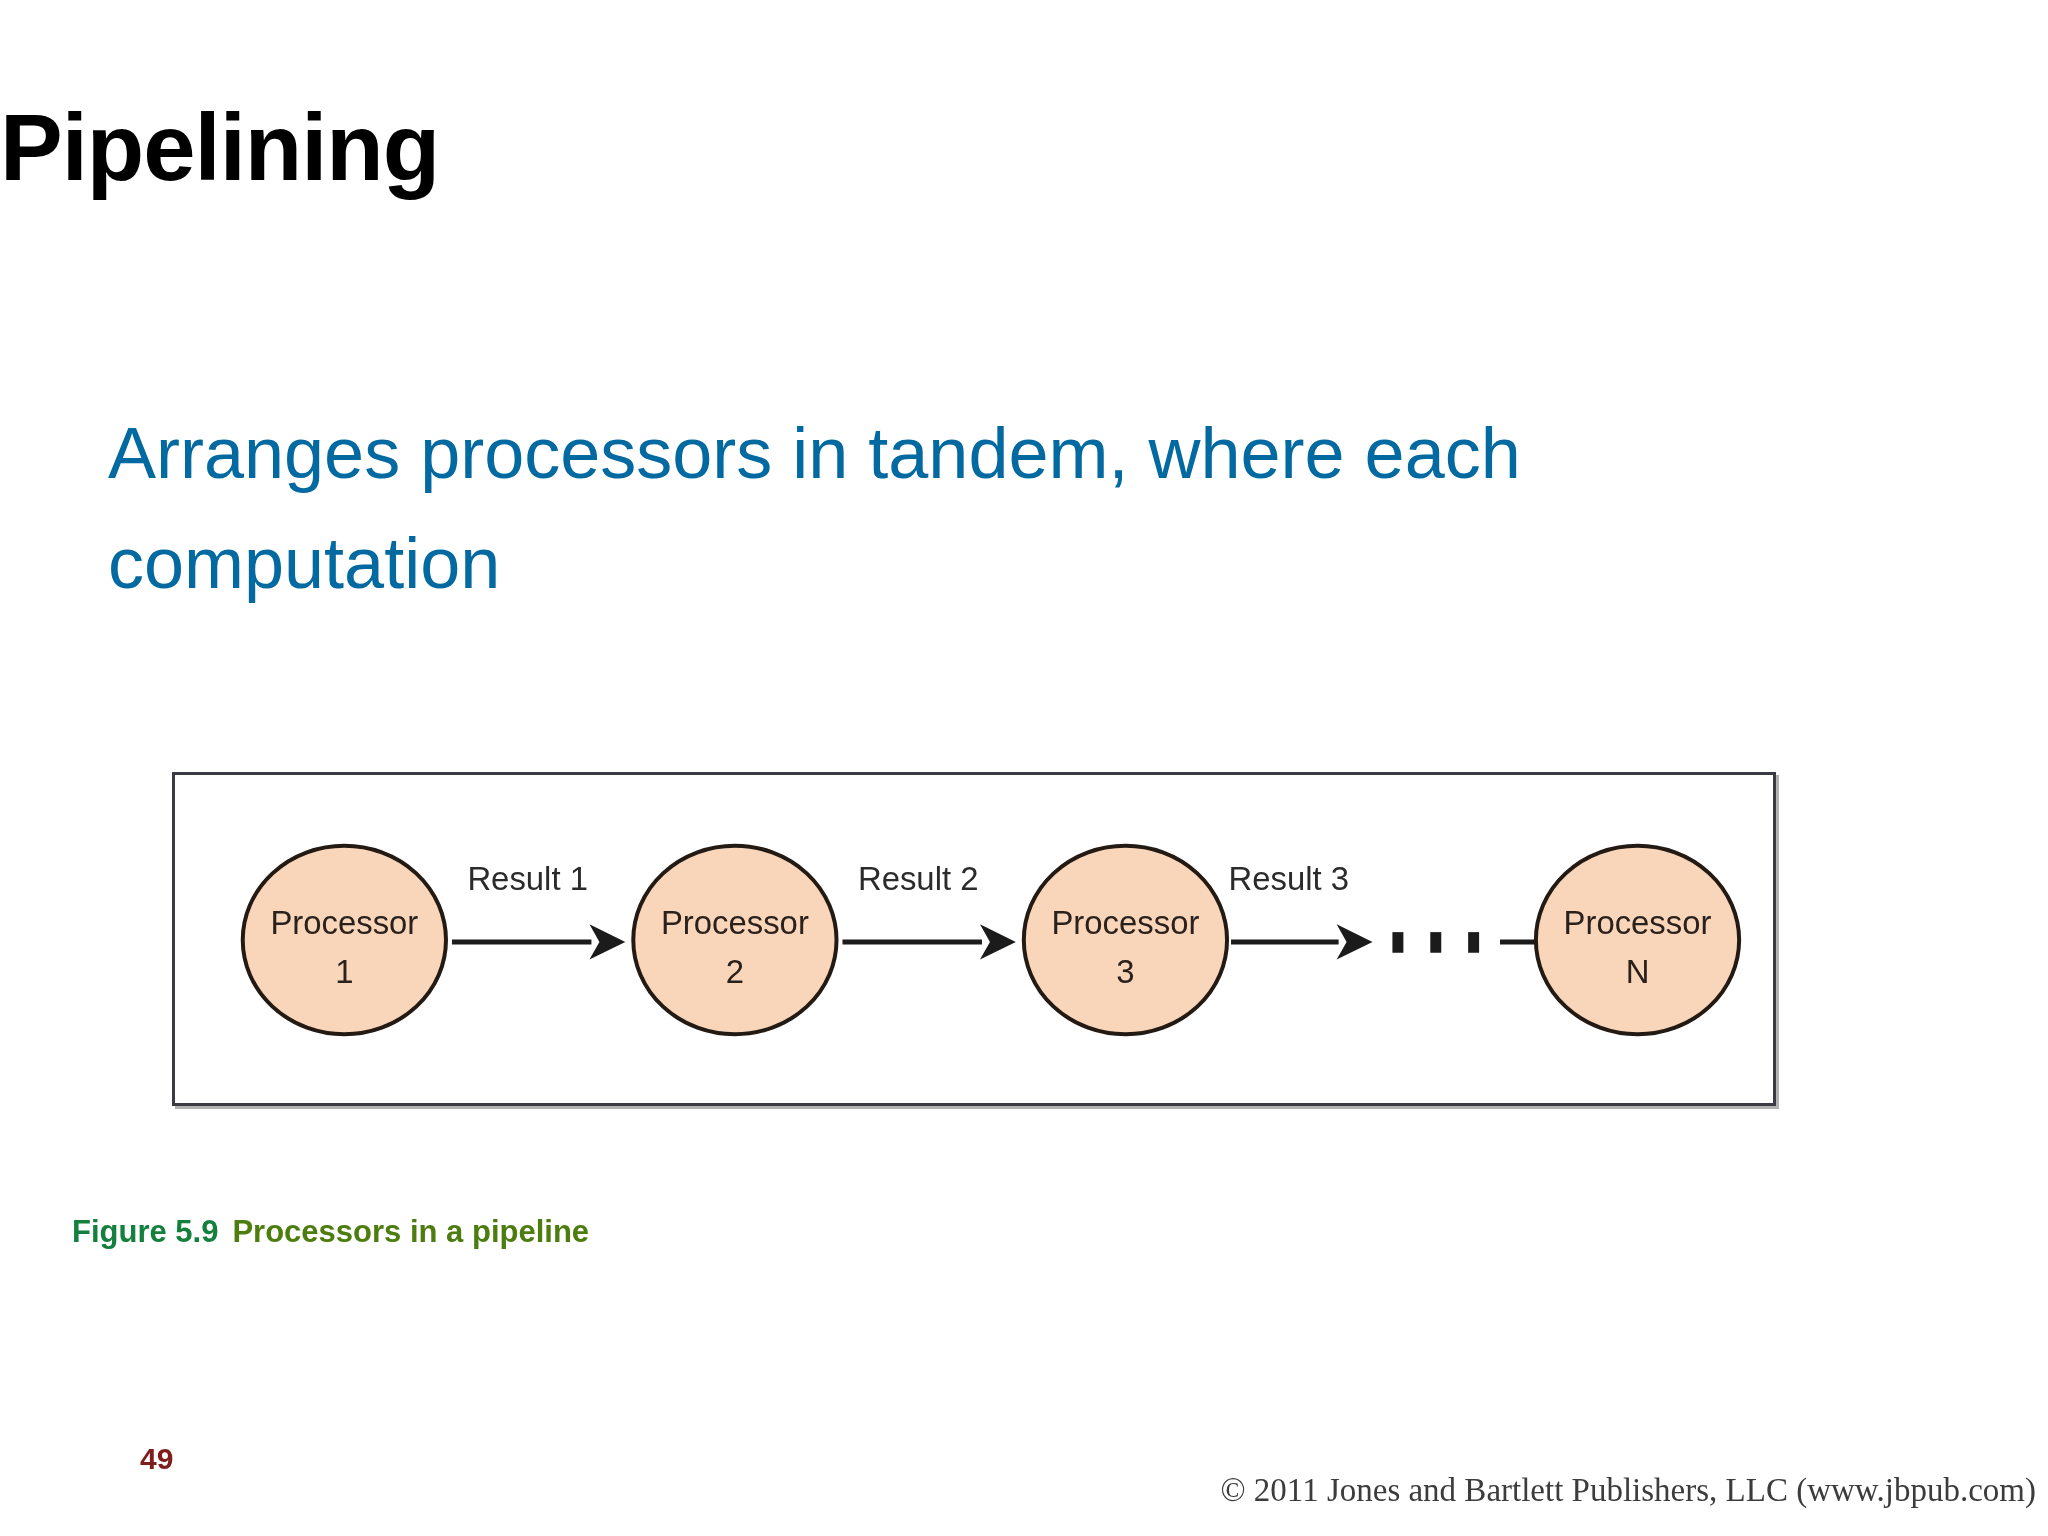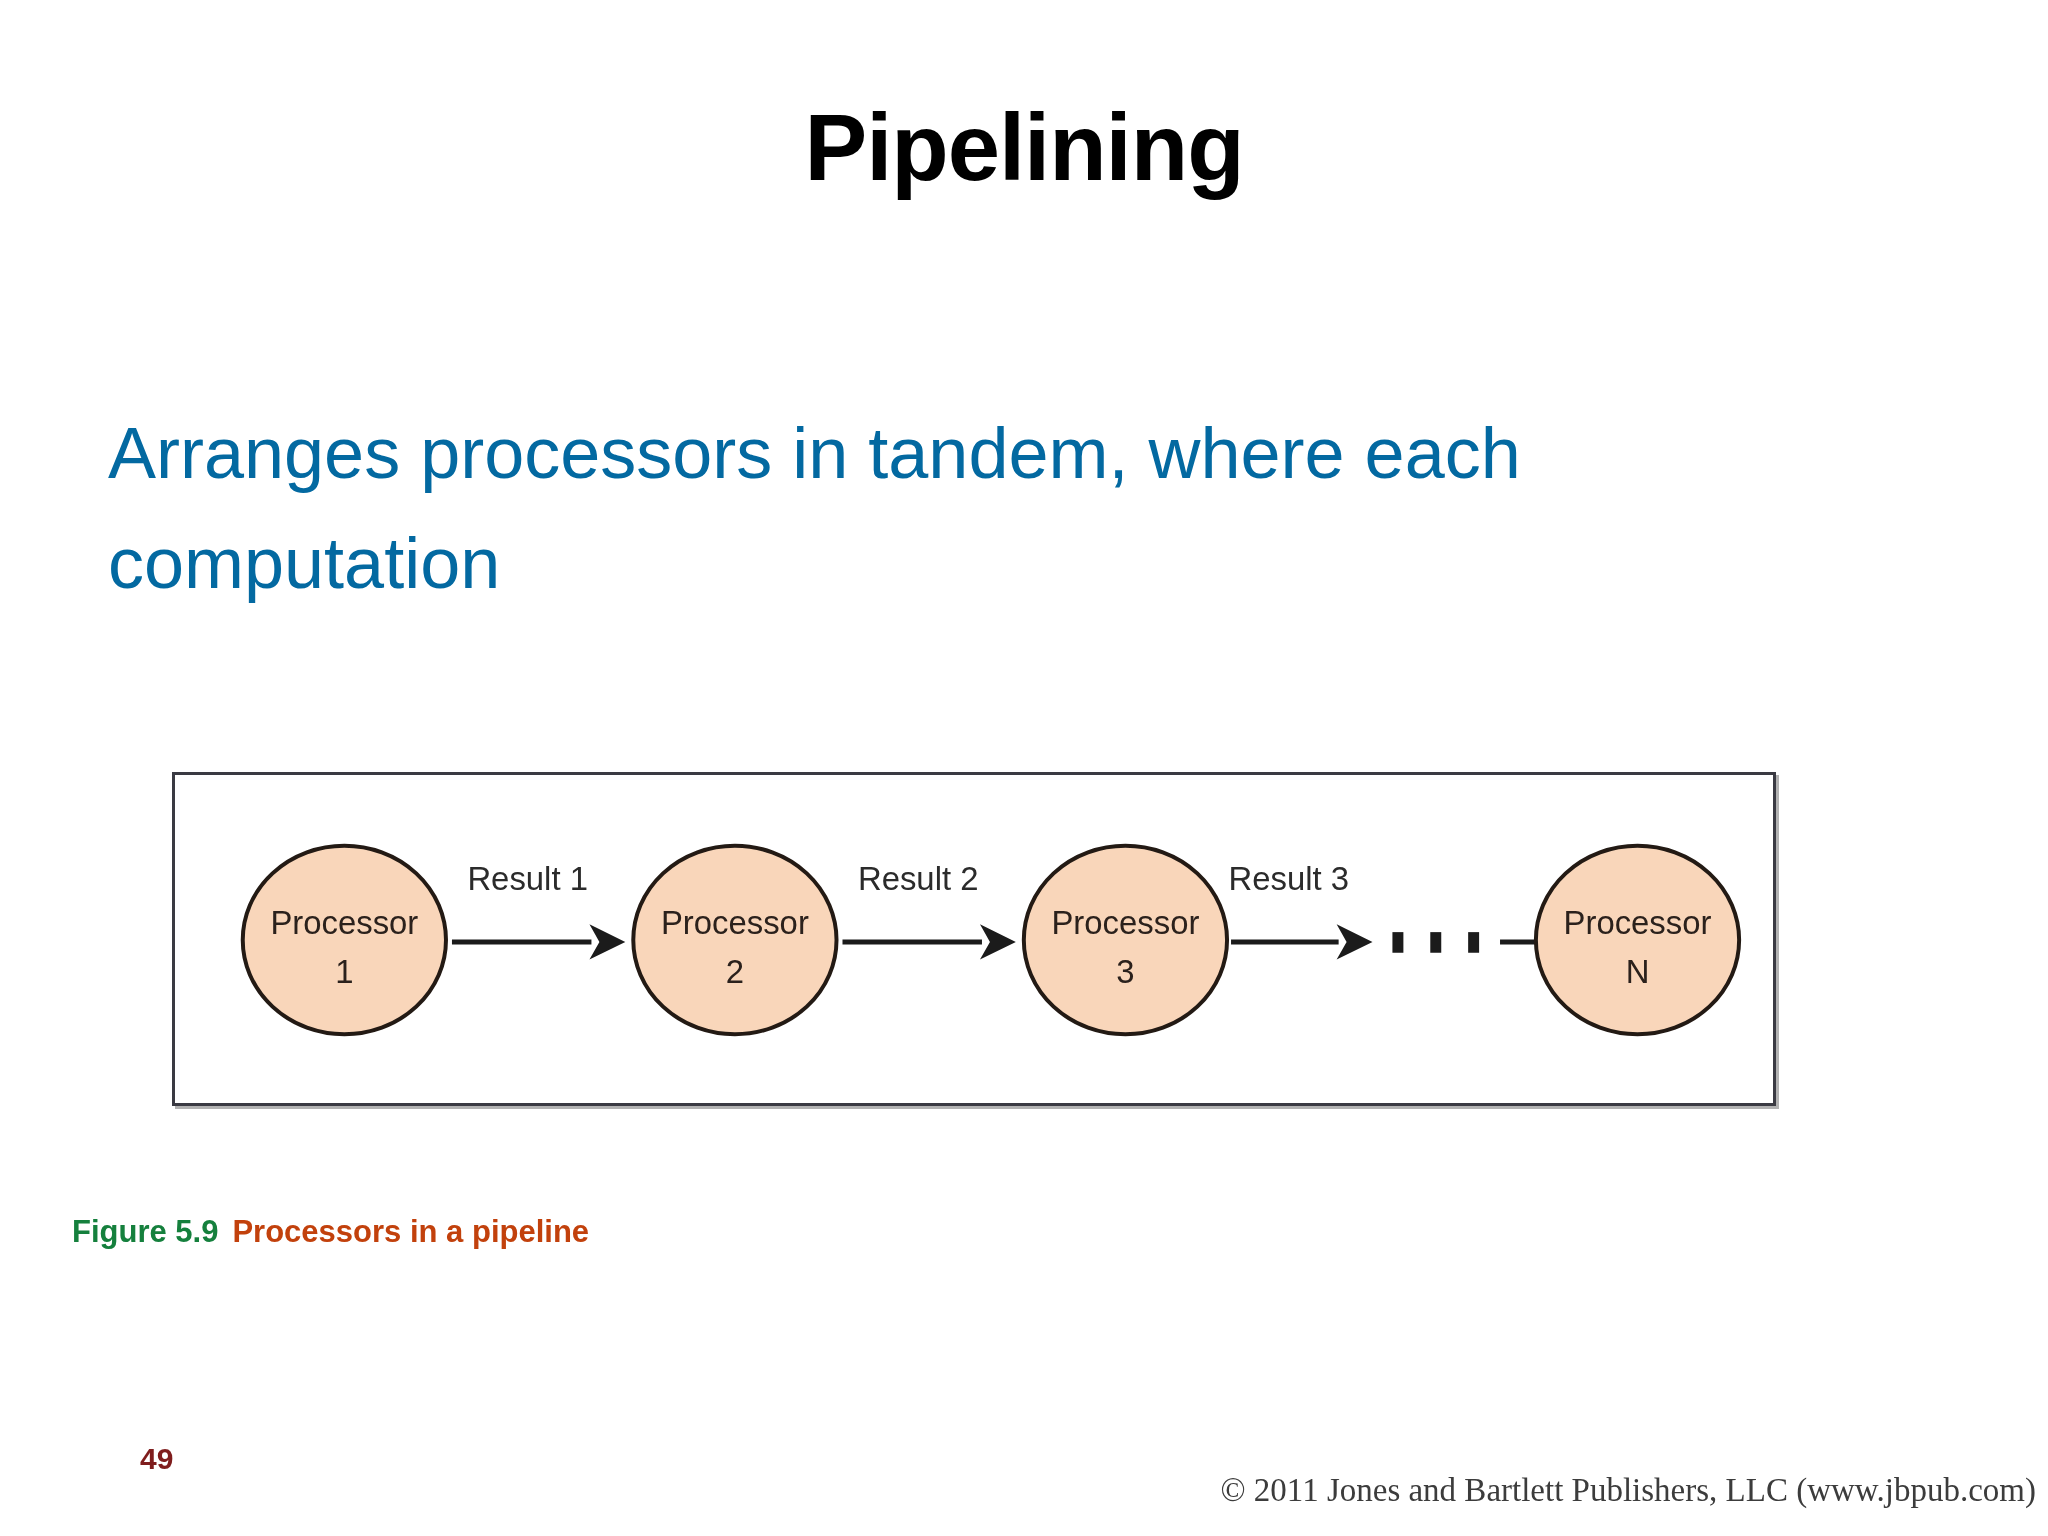--- a/index.html
+++ b/index.html
@@ -33,21 +33,21 @@
         #ffffff 770px,
         #ffffff 1536px);
   }
 
   
   #slide-title {
     position: absolute;
     left: 0;
     top: 96px;
     width: 2048px;
-    text-align: center;
+    text-align: left;
     font-family: "Liberation Sans", sans-serif;
     font-weight: bold;
     font-size: 94px;
     line-height: 104px;
     letter-spacing: -1px;
     color: #000000;
     white-space: nowrap;
   }
 
   
@@ -101,21 +101,21 @@
     position: absolute;
     left: 72px;
     top: 1212px;
     font-family: "Liberation Sans", sans-serif;
     font-weight: bold;
     font-size: 31px;
     line-height: 40px;
     white-space: nowrap;
   }
   #figure-caption .fig-number { color: #15803d; }
-  #figure-caption .fig-title  { color: #c2410c; margin-left: 14px; margin-top: 8px; }
+  #figure-caption .fig-title  { color: #4d7c0f; margin-left: 14px; margin-top: 8px; }
 
   
   #page-number {
     position: absolute;
     left: 140px;
     top: 1442px;
     font-family: "Liberation Sans", sans-serif;
     font-weight: bold;
     font-size: 30px;
     color: #7f1d1d;

